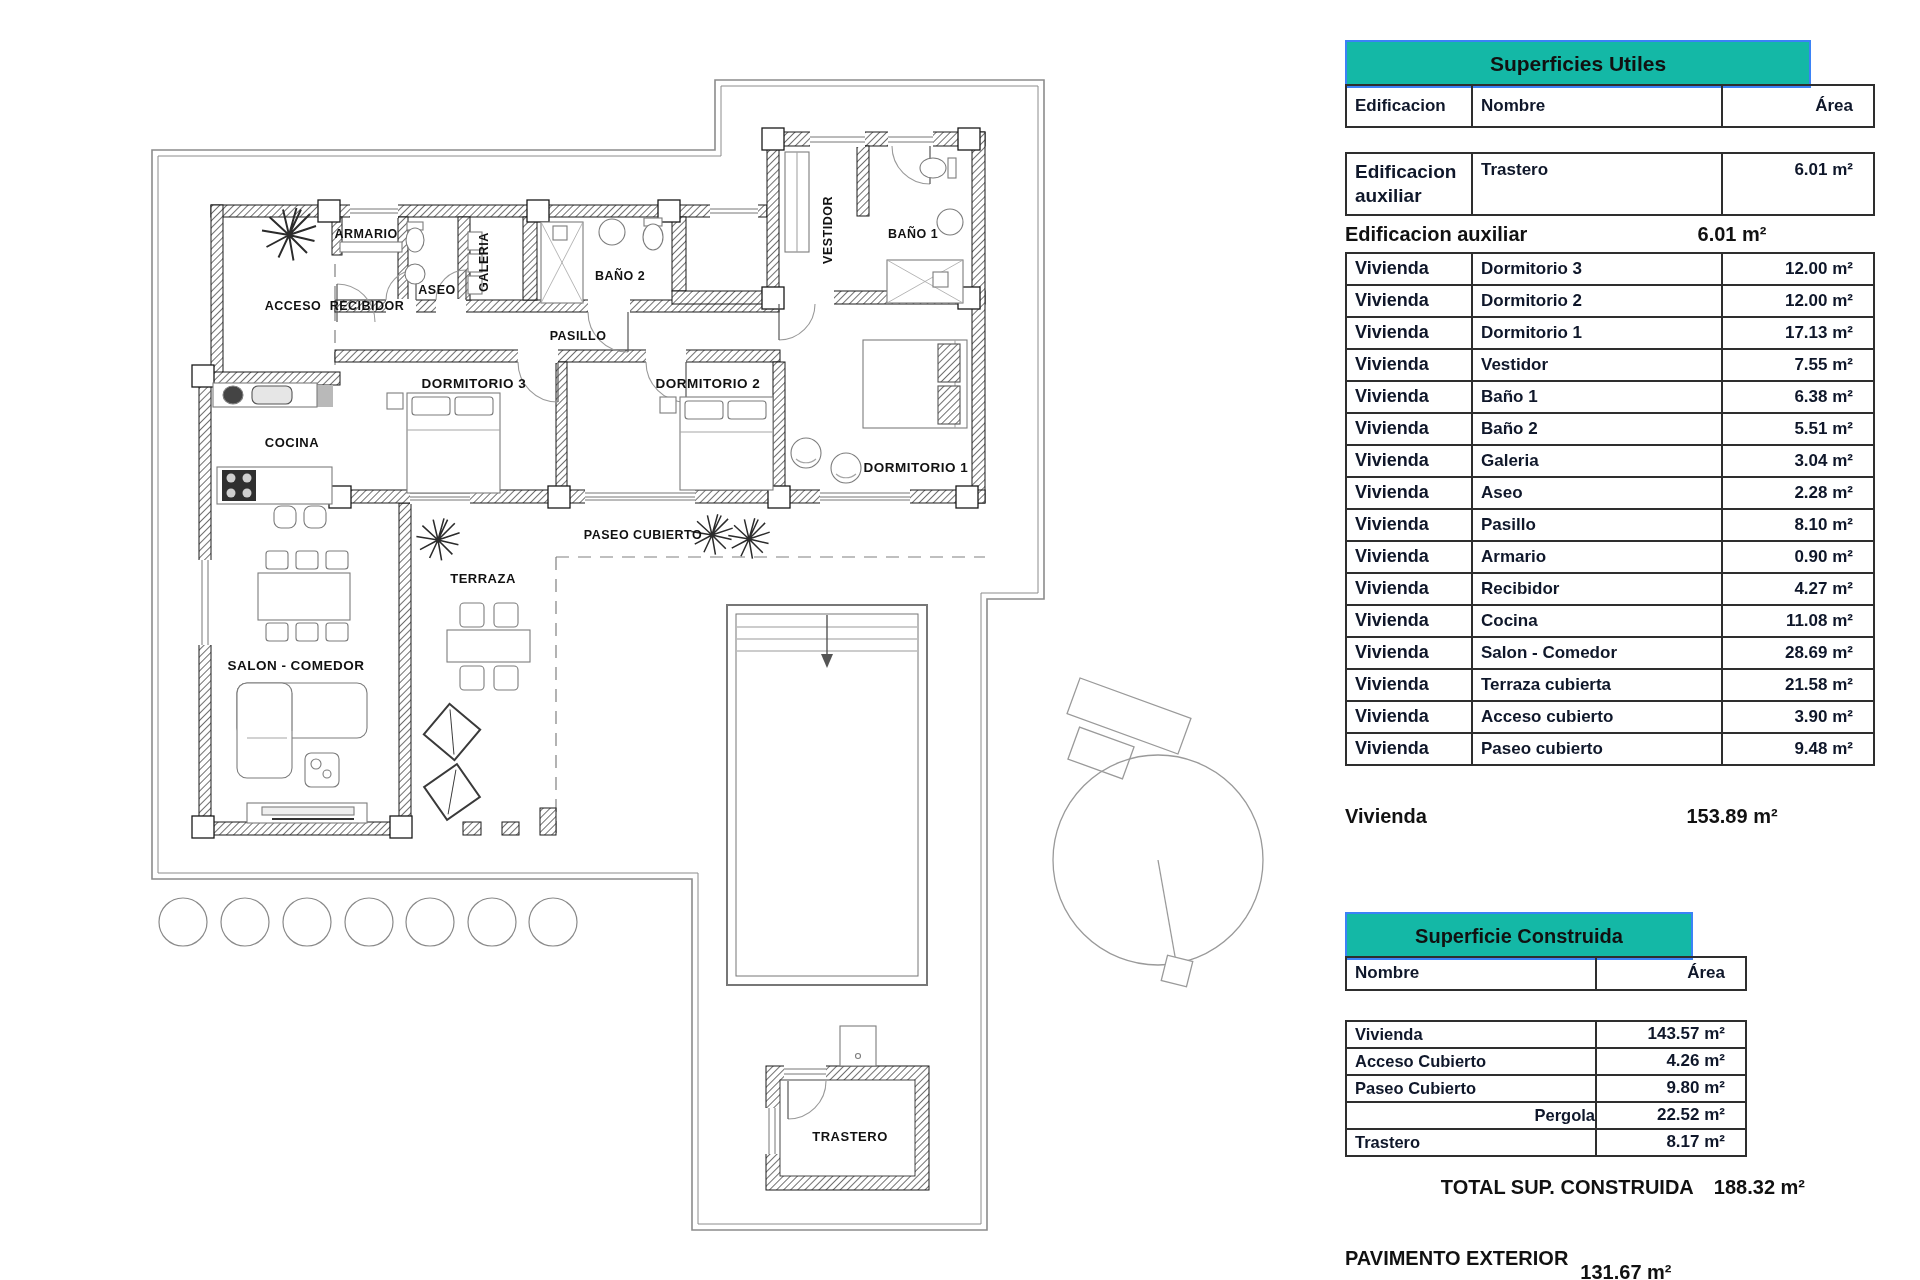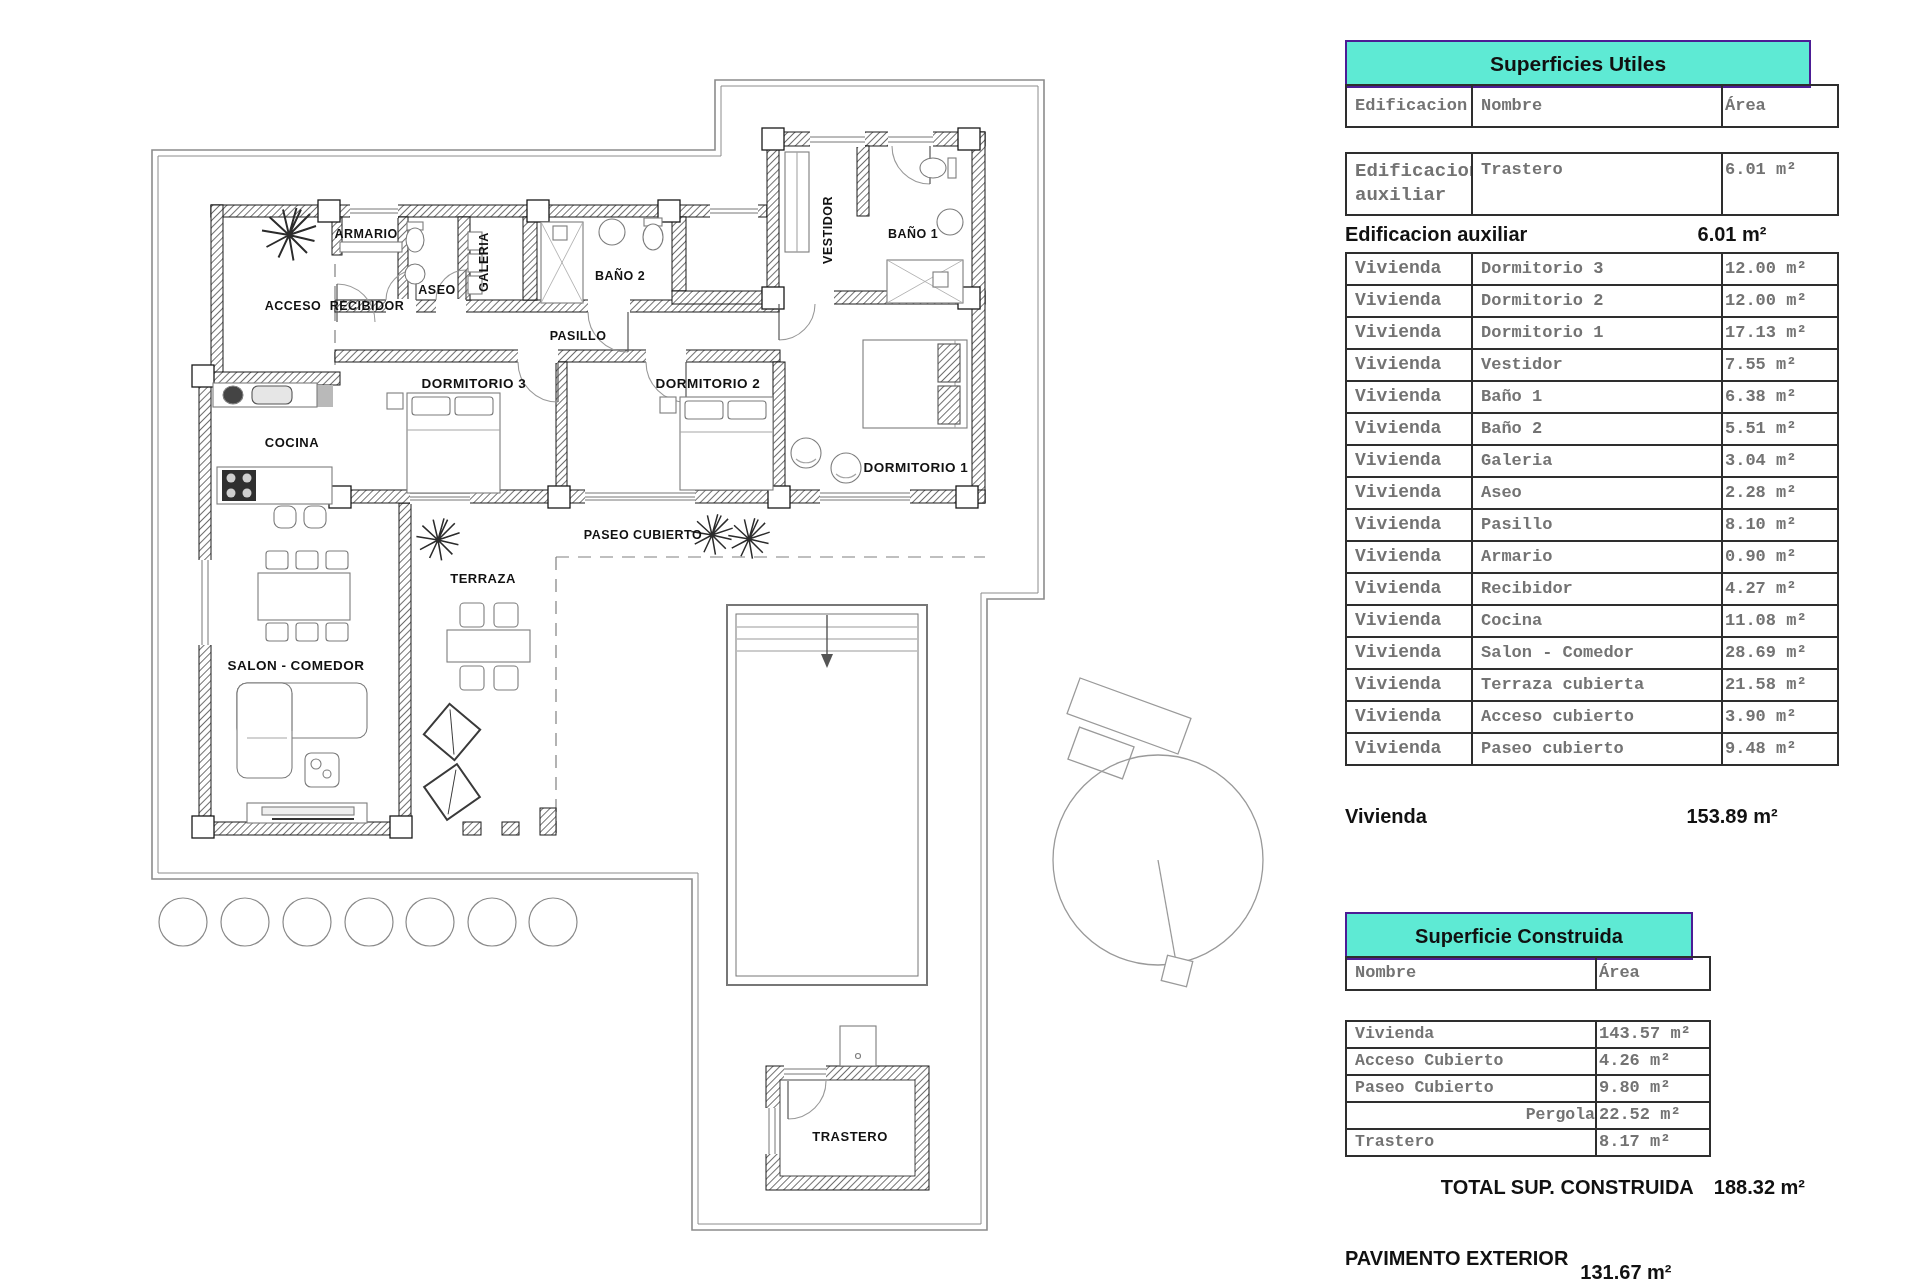--- a/index.html
+++ b/index.html
@@ -1,25 +1,25 @@
 <!DOCTYPE html>
 <html><head>
 <meta charset="utf-8">
 <style>
   html,body{margin:0;padding:0;background:#fff;}
   #page{position:relative;width:1920px;height:1280px;background:#fff;overflow:hidden;
         font-family:"Liberation Sans",sans-serif;color:#111;}
   #plan-svg{position:absolute;left:0;top:0;}
   .abs{position:absolute;}
-  .tbl{border-collapse:collapse;table-layout:fixed;font-weight:700;color:#737373;font-family:Liberation Mono, monospace;}
+  .tbl{border-collapse:collapse;table-layout:fixed;font-weight:700;color:#0f172a;}
   .tbl td{border:2px solid #2e2e2e;padding:0 0 0 8px;font-size:17px;line-height:1.1;
           overflow:hidden;white-space:nowrap;}
-  .tbl td.num{text-align:left;padding:0 2px;}
-  .title-box{border:2px solid #4c1d95;text-align:center;font-weight:700;font-size:21px;
-             line-height:44px;background:#5eead4;}
+  .tbl td.num{text-align:right;padding:0 20px;}
+  .title-box{border:2px solid #3b82f6;text-align:center;font-weight:700;font-size:21px;
+             line-height:44px;background:#14b8a6;}
   .sumline{display:flex;align-items:center;font-weight:700;}
   .sumline .lab{flex:1;}
   .sumline .val{width:150px;text-align:center;flex:none;}
   .smalltxt{font-size:17px;}
 </style>
 </head>
 <body>
 
 <div id="page">
 

